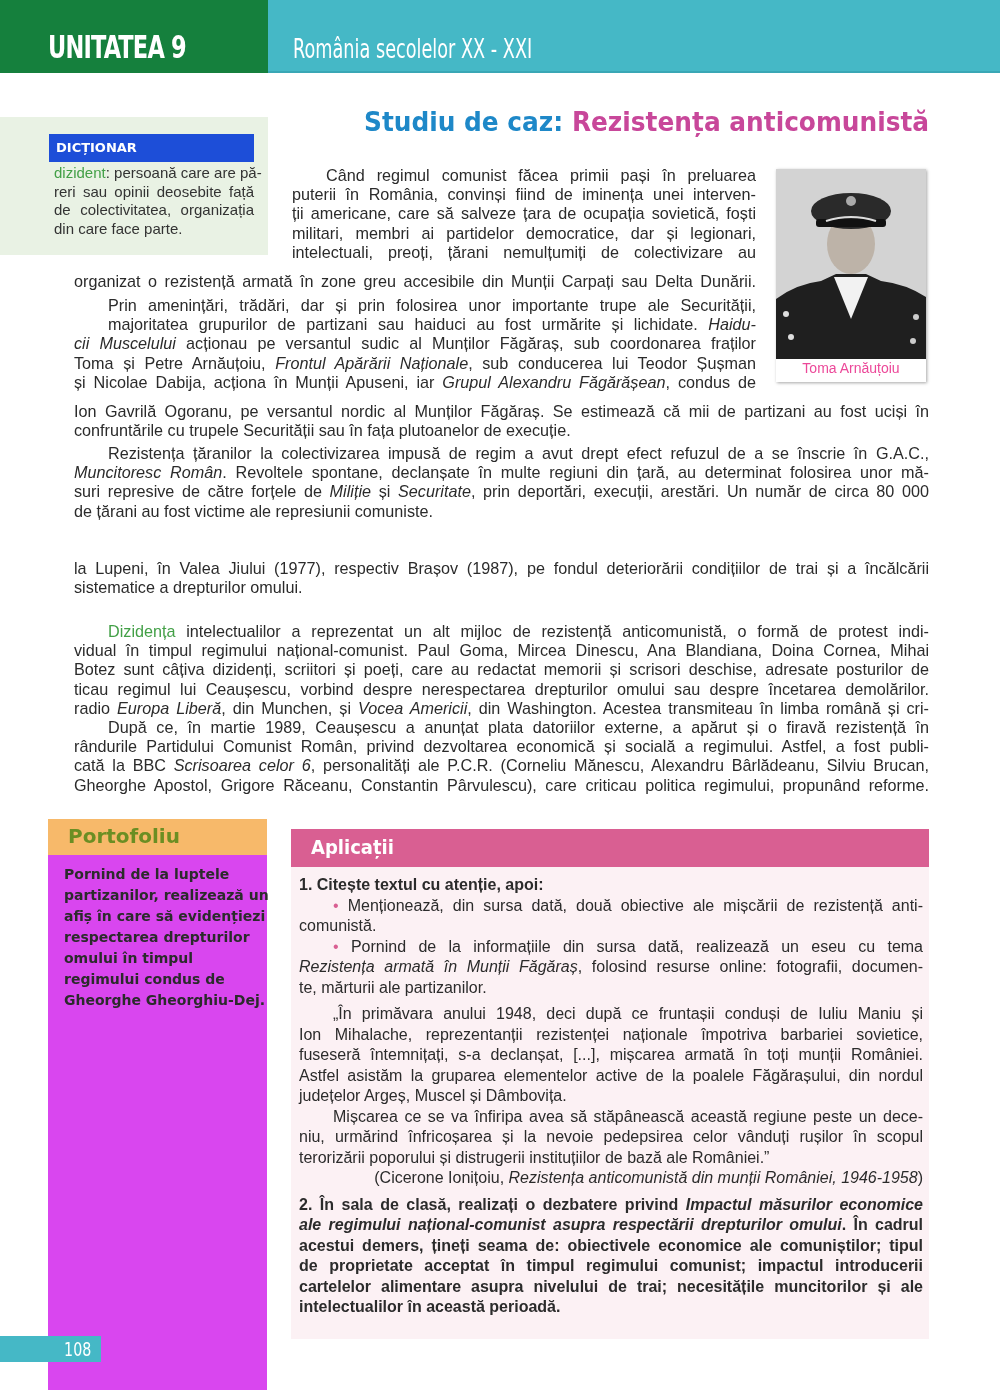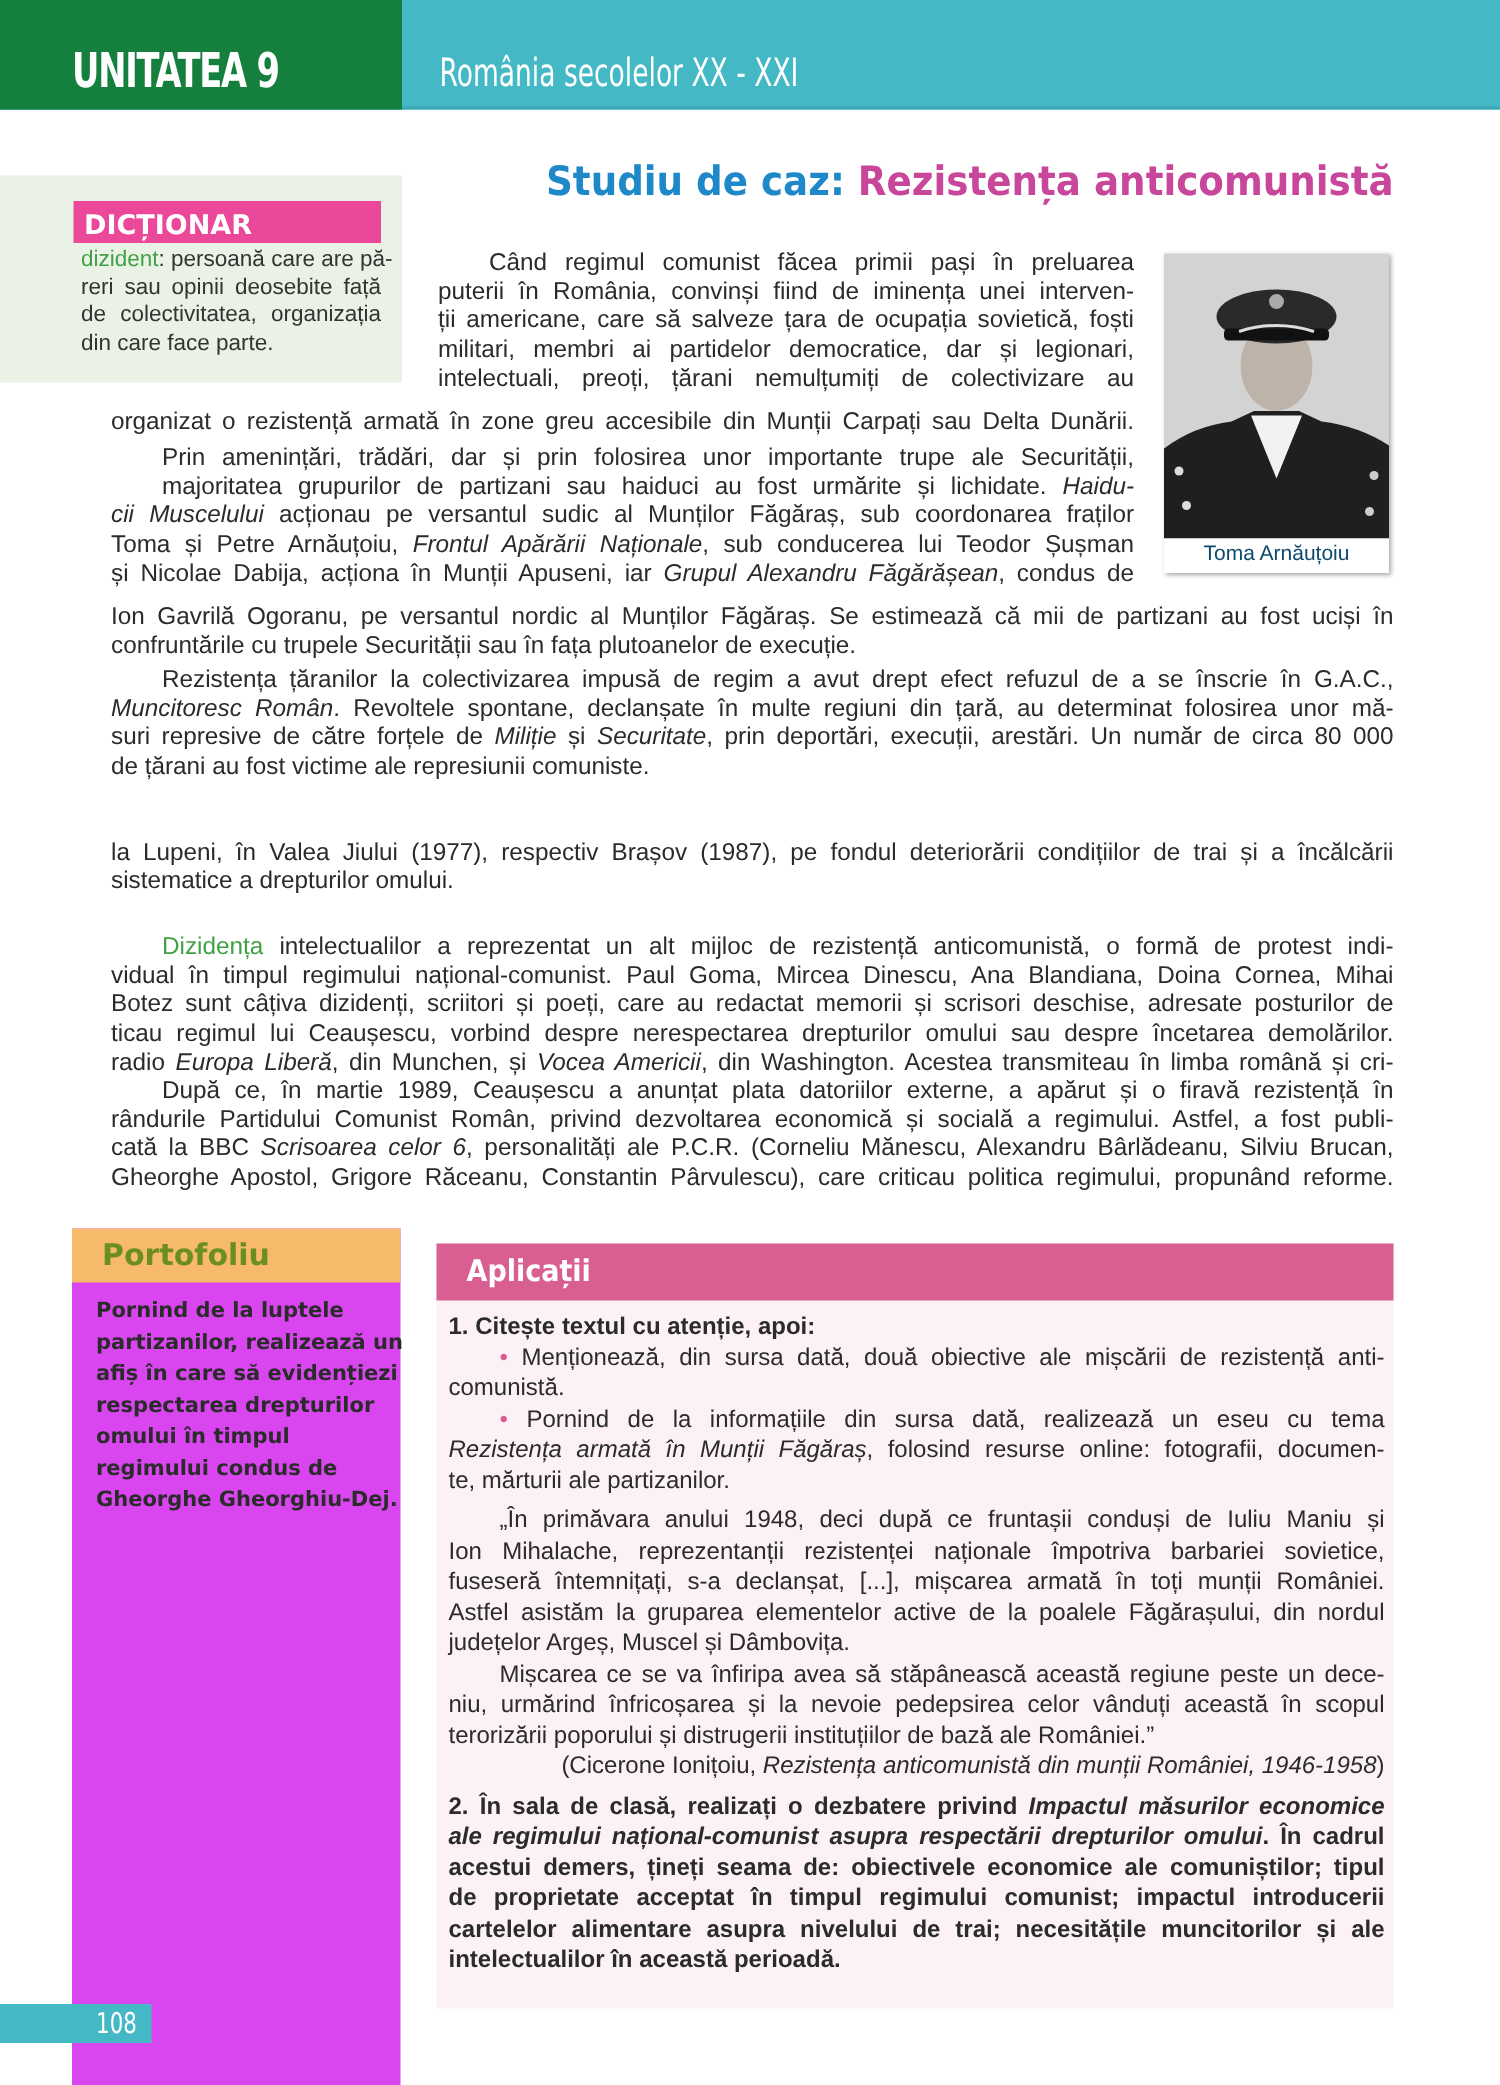--- a/index.html
+++ b/index.html
@@ -5,31 +5,31 @@
   * { box-sizing: border-box; margin: 0; padding: 0; }
   html, body { width: 1000px; height: 1390px; background: #ffffff; overflow: hidden; }
   body { position: relative; font-family: "Liberation Sans Narrow", "Liberation Sans", sans-serif; color: #2b2b2b; }
 
   .header { position: absolute; left: 0; top: 0; width: 1000px; height: 73px; background: #45b8c6; border-bottom: 2px solid #3aa7b5; }
   .header-left { position: absolute; left: 0; top: 0; width: 268px; height: 73px; background: #15803d; }
   .unit-title { position: absolute; left: 48px; top: 28px; font-family: "DejaVu Sans Condensed", "DejaVu Sans", sans-serif; font-stretch: condensed; font-weight: bold; font-size: 32px; color: #ffffff; letter-spacing: -1px; transform: scaleX(0.78); transform-origin: left top; white-space: nowrap; }
   .unit-subtitle { position: absolute; left: 293px; top: 34px; font-family: "DejaVu Sans", sans-serif; font-size: 26px; color: #ffffff; transform: scaleX(0.68); transform-origin: left top; white-space: nowrap; }
 
   .dict-box { position: absolute; left: 0; top: 117px; width: 268px; height: 138px; background: #e9f2e4; }
-  .dict-head { position: absolute; left: 49px; top: 17px; width: 205px; height: 28px; background: #ec4899; color: #fff; font-family: "DejaVu Sans", sans-serif; font-weight: bold; font-size: 18px; padding: 6px 7px; }
+  .dict-head { position: absolute; left: 49px; top: 17px; width: 205px; height: 28px; background: #1d4ed8; color: #fff; font-family: "DejaVu Sans", sans-serif; font-weight: bold; font-size: 13px; padding: 6px 7px; }
   .dict-body { position: absolute; left: 54px; top: 47px; width: 200px; font-size: 15px; line-height: 18.5px; text-align: justify; color: #333; }
   .green { color: #43a047; }
 
   .case-title { position: absolute; left: 364px; top: 106px; font-family: "DejaVu Sans", sans-serif; font-weight: bold; font-size: 27px; white-space: nowrap; transform: scaleX(0.92); transform-origin: left top; }
   .case-title .blue { color: #1e88c8; }
   .case-title .pink { color: #c8479a; }
 
   .photo { position: absolute; left: 776px; top: 169px; width: 150px; height: 213px; background: #fff; box-shadow: 1px 1px 3px rgba(0,0,0,0.35); }
   .photo-img { position: absolute; left: 0; top: 0; width: 150px; height: 190px; background: linear-gradient(180deg,#d8d8d8 0%,#cfcfcf 60%,#bdbdbd 100%); overflow: hidden; }
-  .photo-caption { position: absolute; left: 0; top: 191px; width: 150px; text-align: center; font-size: 14px; color: #0c4a6e; }
+  .photo-caption { position: absolute; left: 0; top: 191px; width: 150px; text-align: center; font-size: 14px; color: #ec4899; }
 
   .text { position: absolute; font-size: 16.2px; line-height: 19.2px; color: #2b2b2b; }
   .j { text-align: justify; text-align-last: justify; display: block; white-space: nowrap; }
   .line { display: block; white-space: nowrap; }
   .ind { text-indent: 34px; }
   i { font-style: italic; }
 
   .porto-box { position: absolute; left: 48px; top: 819px; width: 219px; height: 594px; background: #d946ef; }
   .porto-head { position: absolute; left: 0; top: 0; width: 219px; height: 36px; background: #f7b96a; }
   .porto-title { position: absolute; left: 20px; top: 5px; font-family: "DejaVu Sans", sans-serif; font-weight: bold; font-size: 20px; color: #6b8e23; }
@@ -165,21 +165,21 @@
         <span class="j"><i>Rezistența armată în Munții Făgăraș</i><span>, folosind resurse online: fotografii, documen-</span></span>
         <span class="line"><span>te, mărturii ale partizanilor.</span></span>
       </div>
     <div id="quote" style="margin-top:6px;">
         <span class="j ind"><span>„În primăvara anului 1948, deci după ce fruntașii conduși de Iuliu Maniu și</span></span>
         <span class="j"><span>Ion Mihalache, reprezentanții rezistenței naționale împotriva barbariei sovietice,</span></span>
         <span class="j"><span>fuseseră întemnițați, s-a declanșat, [...], mișcarea armată în toți munții României.</span></span>
         <span class="j"><span>Astfel asistăm la gruparea elementelor active de la poalele Făgărașului, din nordul</span></span>
         <span class="line"><span>județelor Argeș, Muscel și Dâmbovița.</span></span>
         <span class="j ind"><span>Mișcarea ce se va înfiripa avea să stăpânească această regiune peste un dece-</span></span>
-        <span class="j"><span>niu, urmărind înfricoșarea și la nevoie pedepsirea celor vânduți această în scopul</span></span>
+        <span class="j"><span>niu, urmărind înfricoșarea și la nevoie pedepsirea celor vânduți rușilor în scopul</span></span>
         <span class="line"><span>terorizării poporului și distrugerii instituțiilor de bază ale României.”</span></span>
       </div>
     <span class="line" style="text-align:right;"><span>(Cicerone Ionițoiu, </span><i>Rezistența anticomunistă din munții României, 1946-1958</i><span>)</span></span>
     <div id="q2" class="bold" style="margin-top:6px;">
         <span class="j"><span>2. În sala de clasă, realizați o dezbatere privind </span><i>Impactul măsurilor economice</i></span>
         <span class="j"><i>ale regimului național-comunist asupra respectării drepturilor omului</i><span>. În cadrul</span></span>
         <span class="j"><span>acestui demers, țineți seama de: obiectivele economice ale comuniștilor; tipul</span></span>
         <span class="j"><span>de proprietate acceptat în timpul regimului comunist; impactul introducerii</span></span>
         <span class="j"><span>cartelelor alimentare asupra nivelului de trai; necesitățile muncitorilor și ale</span></span>
         <span class="line"><span>intelectualilor în această perioadă.</span></span>

